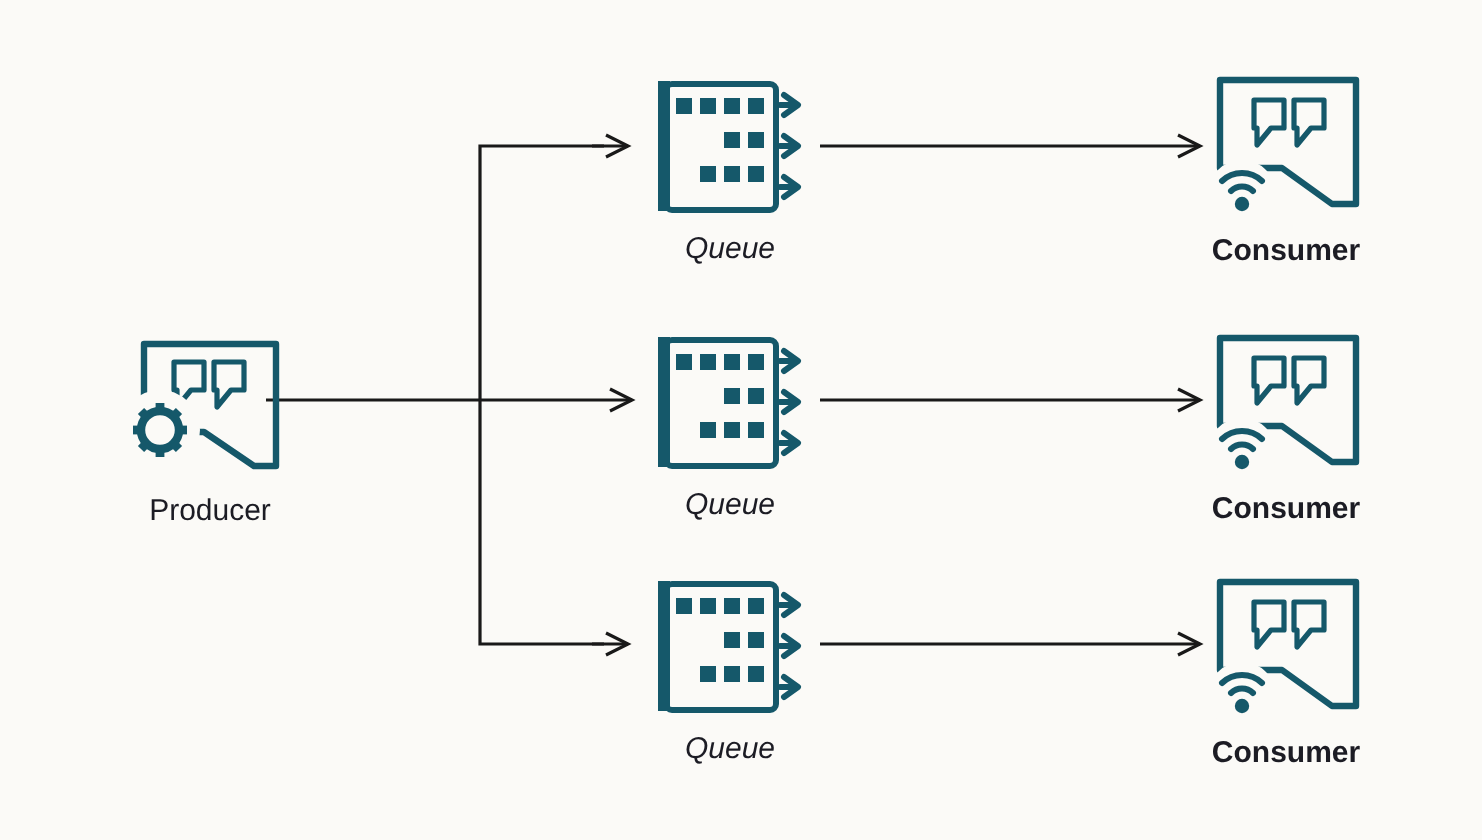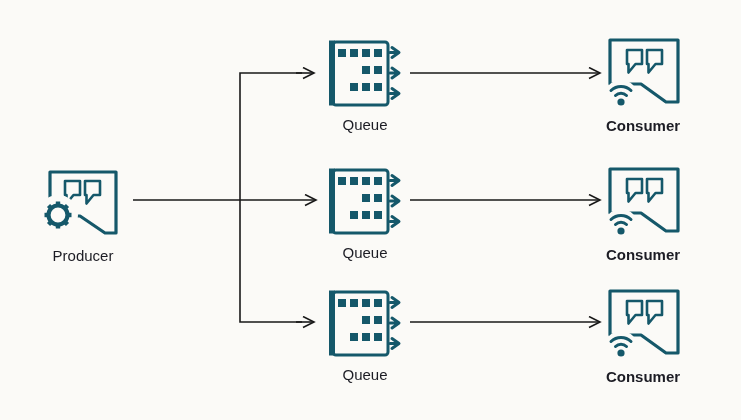--- a/index.html
+++ b/index.html
@@ -10,24 +10,24 @@
   }
   .canvas{position:relative;width:741px;height:420px;}
   .connectors{position:absolute;left:0;top:0;}
   .node{
     position:absolute;display:flex;flex-direction:column;align-items:center;
   }
   .node .label{
     color:var(--label,#1c1c24);
     font-size:15px;line-height:15px;white-space:nowrap;
   }
-  .producer-node{left:42px;top:166px;width:82px;}
+  .producer-node{left:64px;top:166px;width:82px;}
   .producer-node .label{margin-top:4px;}
   .queue-node{left:328px;width:74px;}
-  .queue-node .label{margin-top:10px;}
+  .queue-node .label{margin-top:10px;font-style:italic;}
   .consumer-node{left:602px;width:82px;}
   .consumer-node .label{margin-top:6px;font-weight:bold;}
   .q1{top:39px;} .q2{top:167px;} .q3{top:289px;}
   .c1{top:34px;} .c2{top:163px;} .c3{top:285px;}
   svg .stroke{stroke:var(--teal,#15586a);fill:none;}
   svg .fillteal{fill:var(--teal,#15586a);}
   svg .halo{fill:var(--bg,#fbfaf7);stroke:none;}
 </style>
 </head>
 <body>

